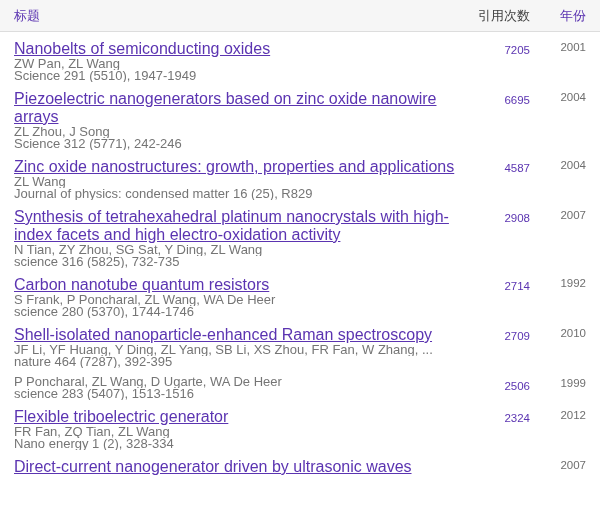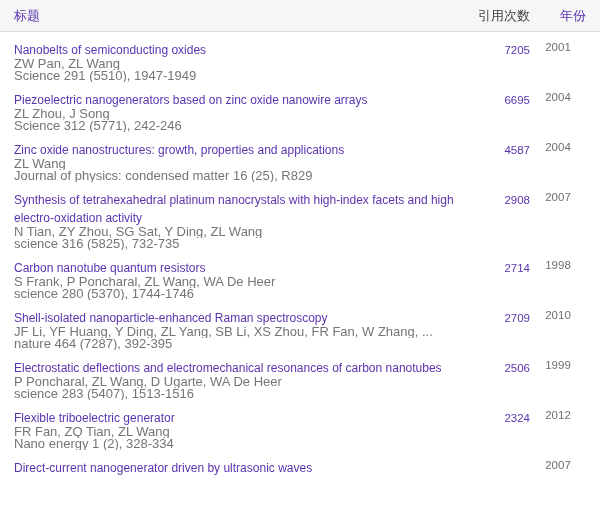--- a/index.html
+++ b/index.html
@@ -40,41 +40,41 @@
 
   .pub-row{
     display:flex;
     align-items:flex-start;
     padding:8px 14px 0 14px;
   }
   .pub-main{flex:1;min-width:0;}
   .pub-titleblock{max-width:462px;}
   .pub-title{
     color:var(--link);
-    font-size:12px;
+    font-size:16px;
     line-height:14px;
     display:inline;
+    text-decoration:underline;
   }
   .pub-authors,.pub-venue{
     color:var(--meta);
     font-size:13px;
     line-height:12px;
     white-space:nowrap;
     overflow:hidden;
   }
   .cited-link{
     color:var(--link);
     font-size:11.5px;
     line-height:14px;
   }
   .col-year.cell{
     color:var(--year);
     font-size:11.5px;
     line-height:14px;
-    text-align:center;
   }
 </style>
 </head>
 <body>
 
 <div class="page">
 
   <div class="header-row">
     <div class="col-main">
       <a class="header-link">标题</a>
@@ -148,43 +148,40 @@
       <div class="pub-main">
         <div class="pub-titleblock">
           <a class="pub-title">Carbon nanotube quantum resistors</a>
         </div>
         <div class="pub-authors">S Frank, P Poncharal, ZL Wang, WA De Heer</div>
         <div class="pub-venue">science 280 (5370), 1744-1746</div>
       </div>
       <div class="col-cited">
         <a class="cited-link">2714</a>
       </div>
-      <div class="col-year cell">1998</div>
+      <div class="col-year cell">1992</div>
     </div>
 
     <div class="pub-row">
       <div class="pub-main">
         <div class="pub-titleblock">
           <a class="pub-title">Shell-isolated nanoparticle-enhanced Raman spectroscopy</a>
         </div>
         <div class="pub-authors">JF Li, YF Huang, Y Ding, ZL Yang, SB Li, XS Zhou, FR Fan, W Zhang, ...</div>
         <div class="pub-venue">nature 464 (7287), 392-395</div>
       </div>
       <div class="col-cited">
         <a class="cited-link">2709</a>
       </div>
       <div class="col-year cell">2010</div>
     </div>
 
 
     <div class="pub-row">
       <div class="pub-main">
-        <div class="pub-titleblock">
-          <a class="pub-title">Electrostatic deflections and electromechanical resonances of carbon nanotubes</a>
-        </div>
         <div class="pub-authors">P Poncharal, ZL Wang, D Ugarte, WA De Heer</div>
         <div class="pub-venue">science 283 (5407), 1513-1516</div>
       </div>
       <div class="col-cited">
         <a class="cited-link">2506</a>
       </div>
       <div class="col-year cell">1999</div>
     </div>
 
     <div class="pub-row">

